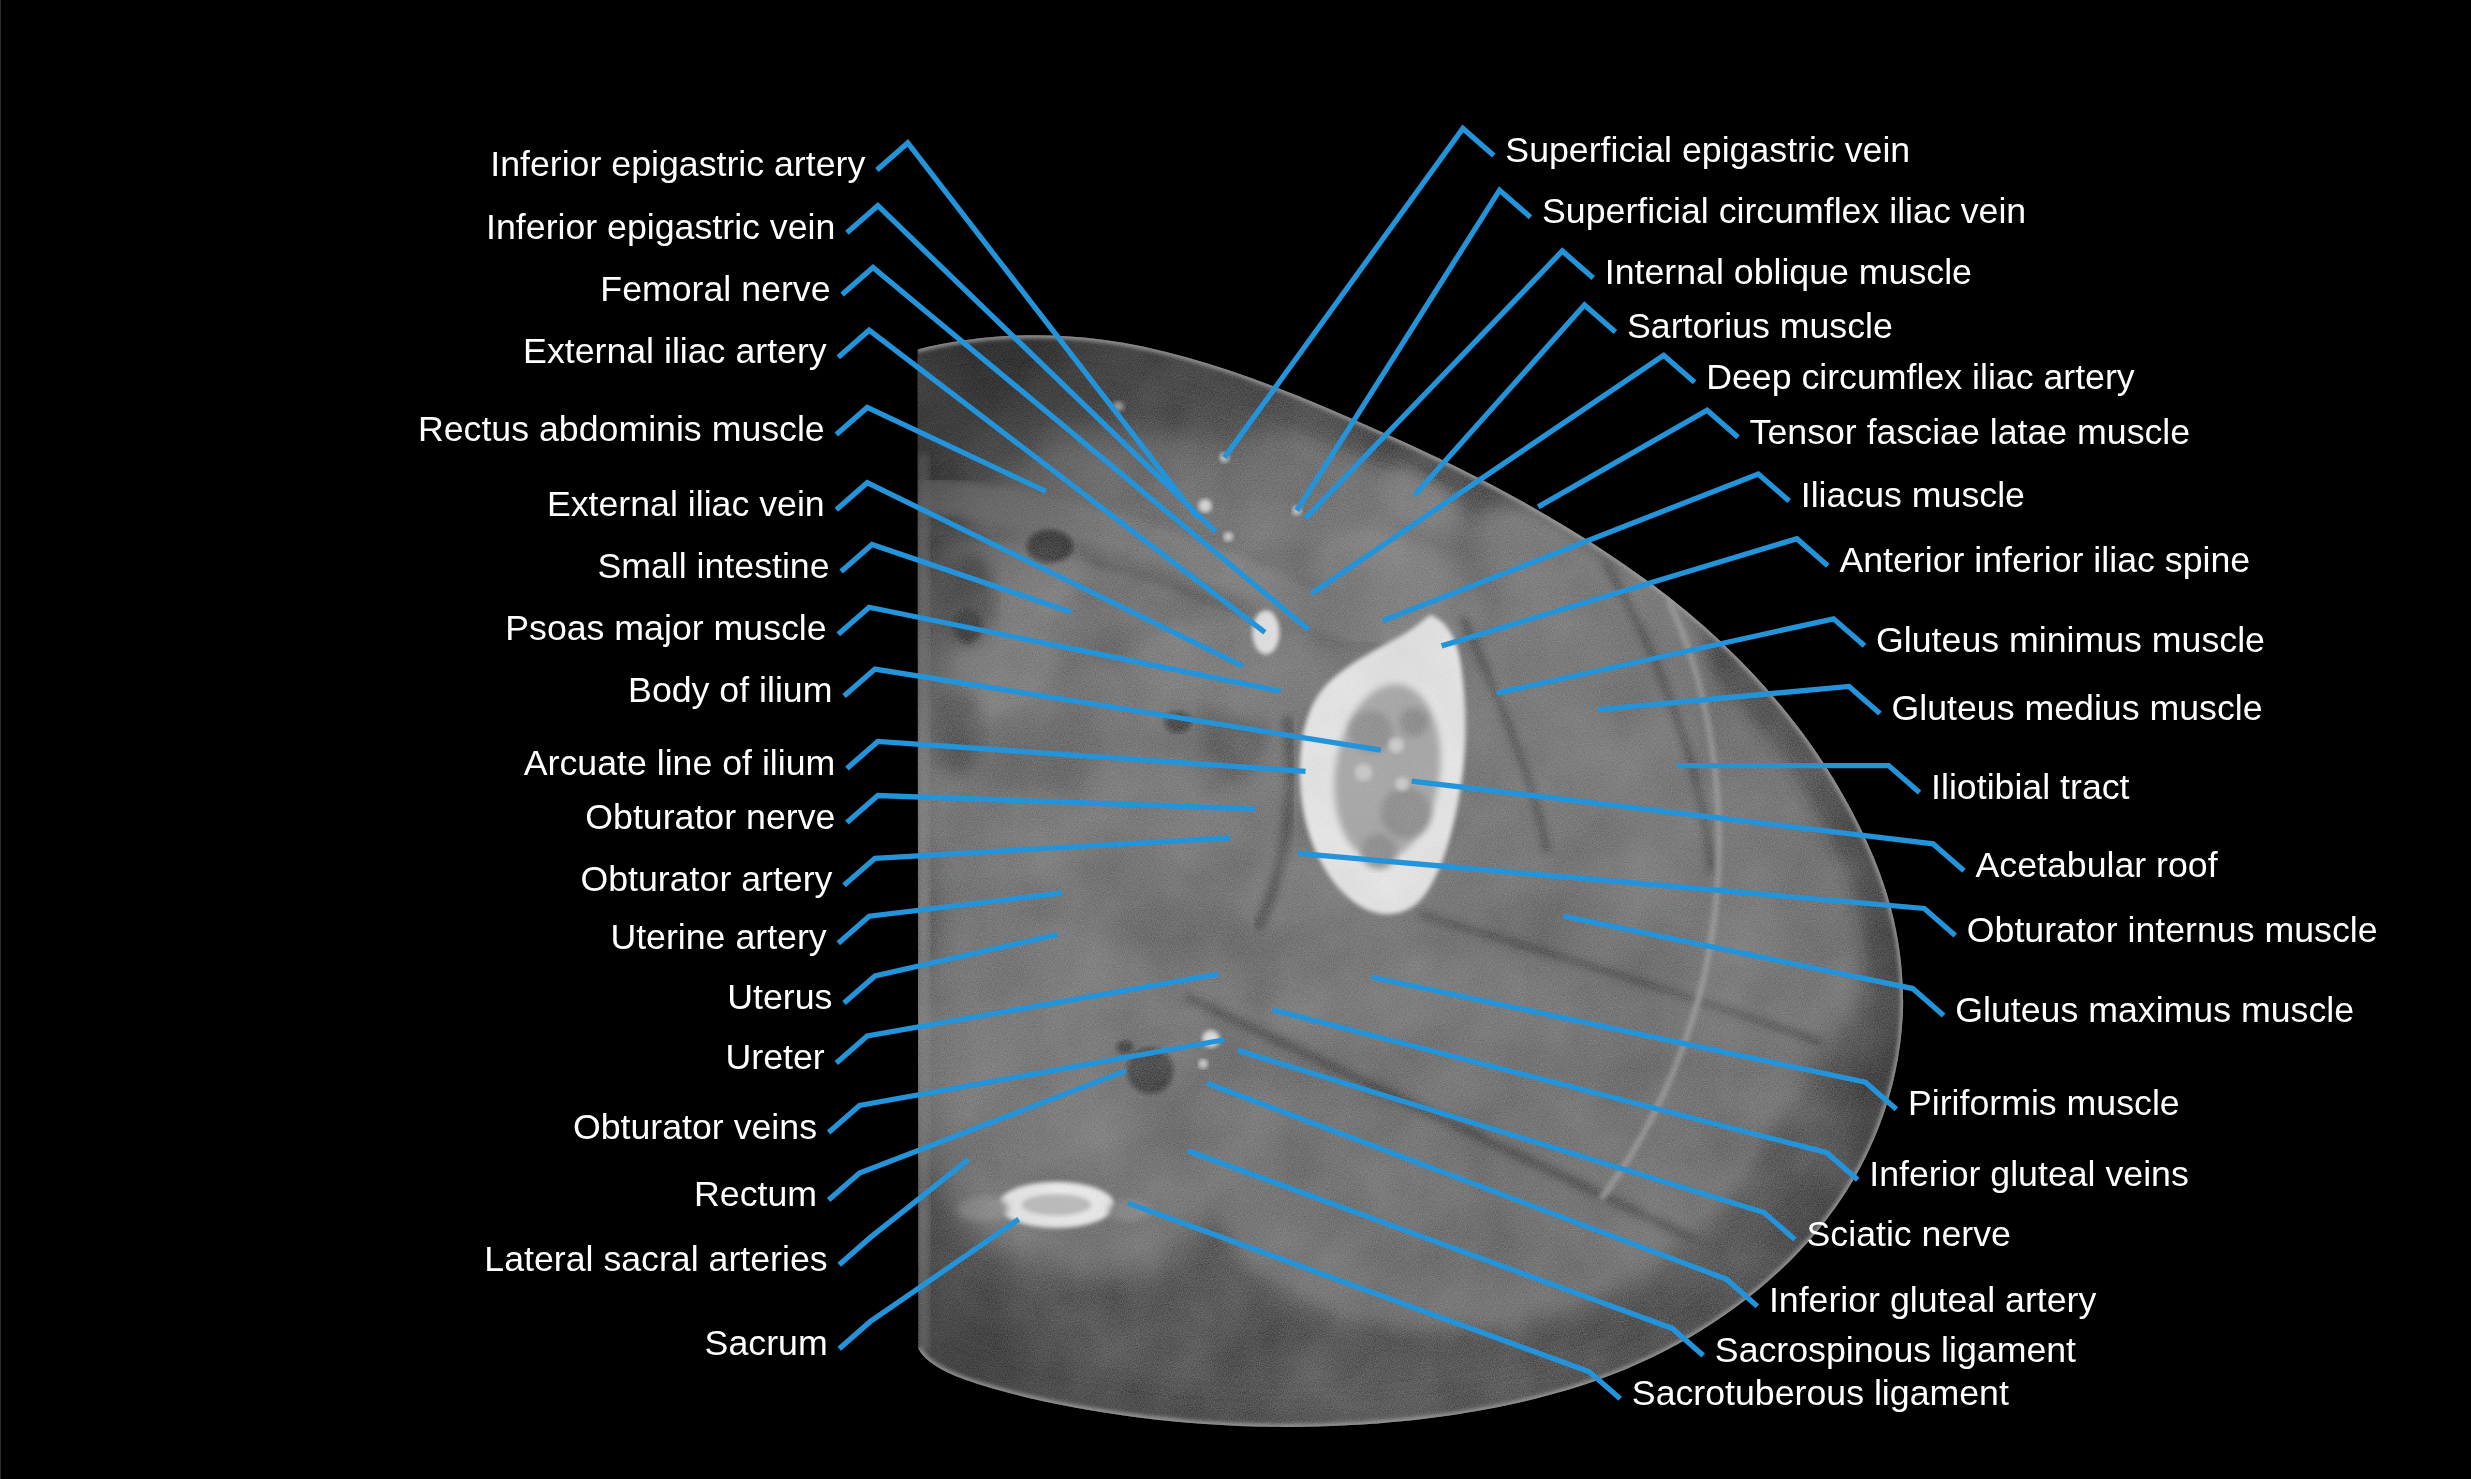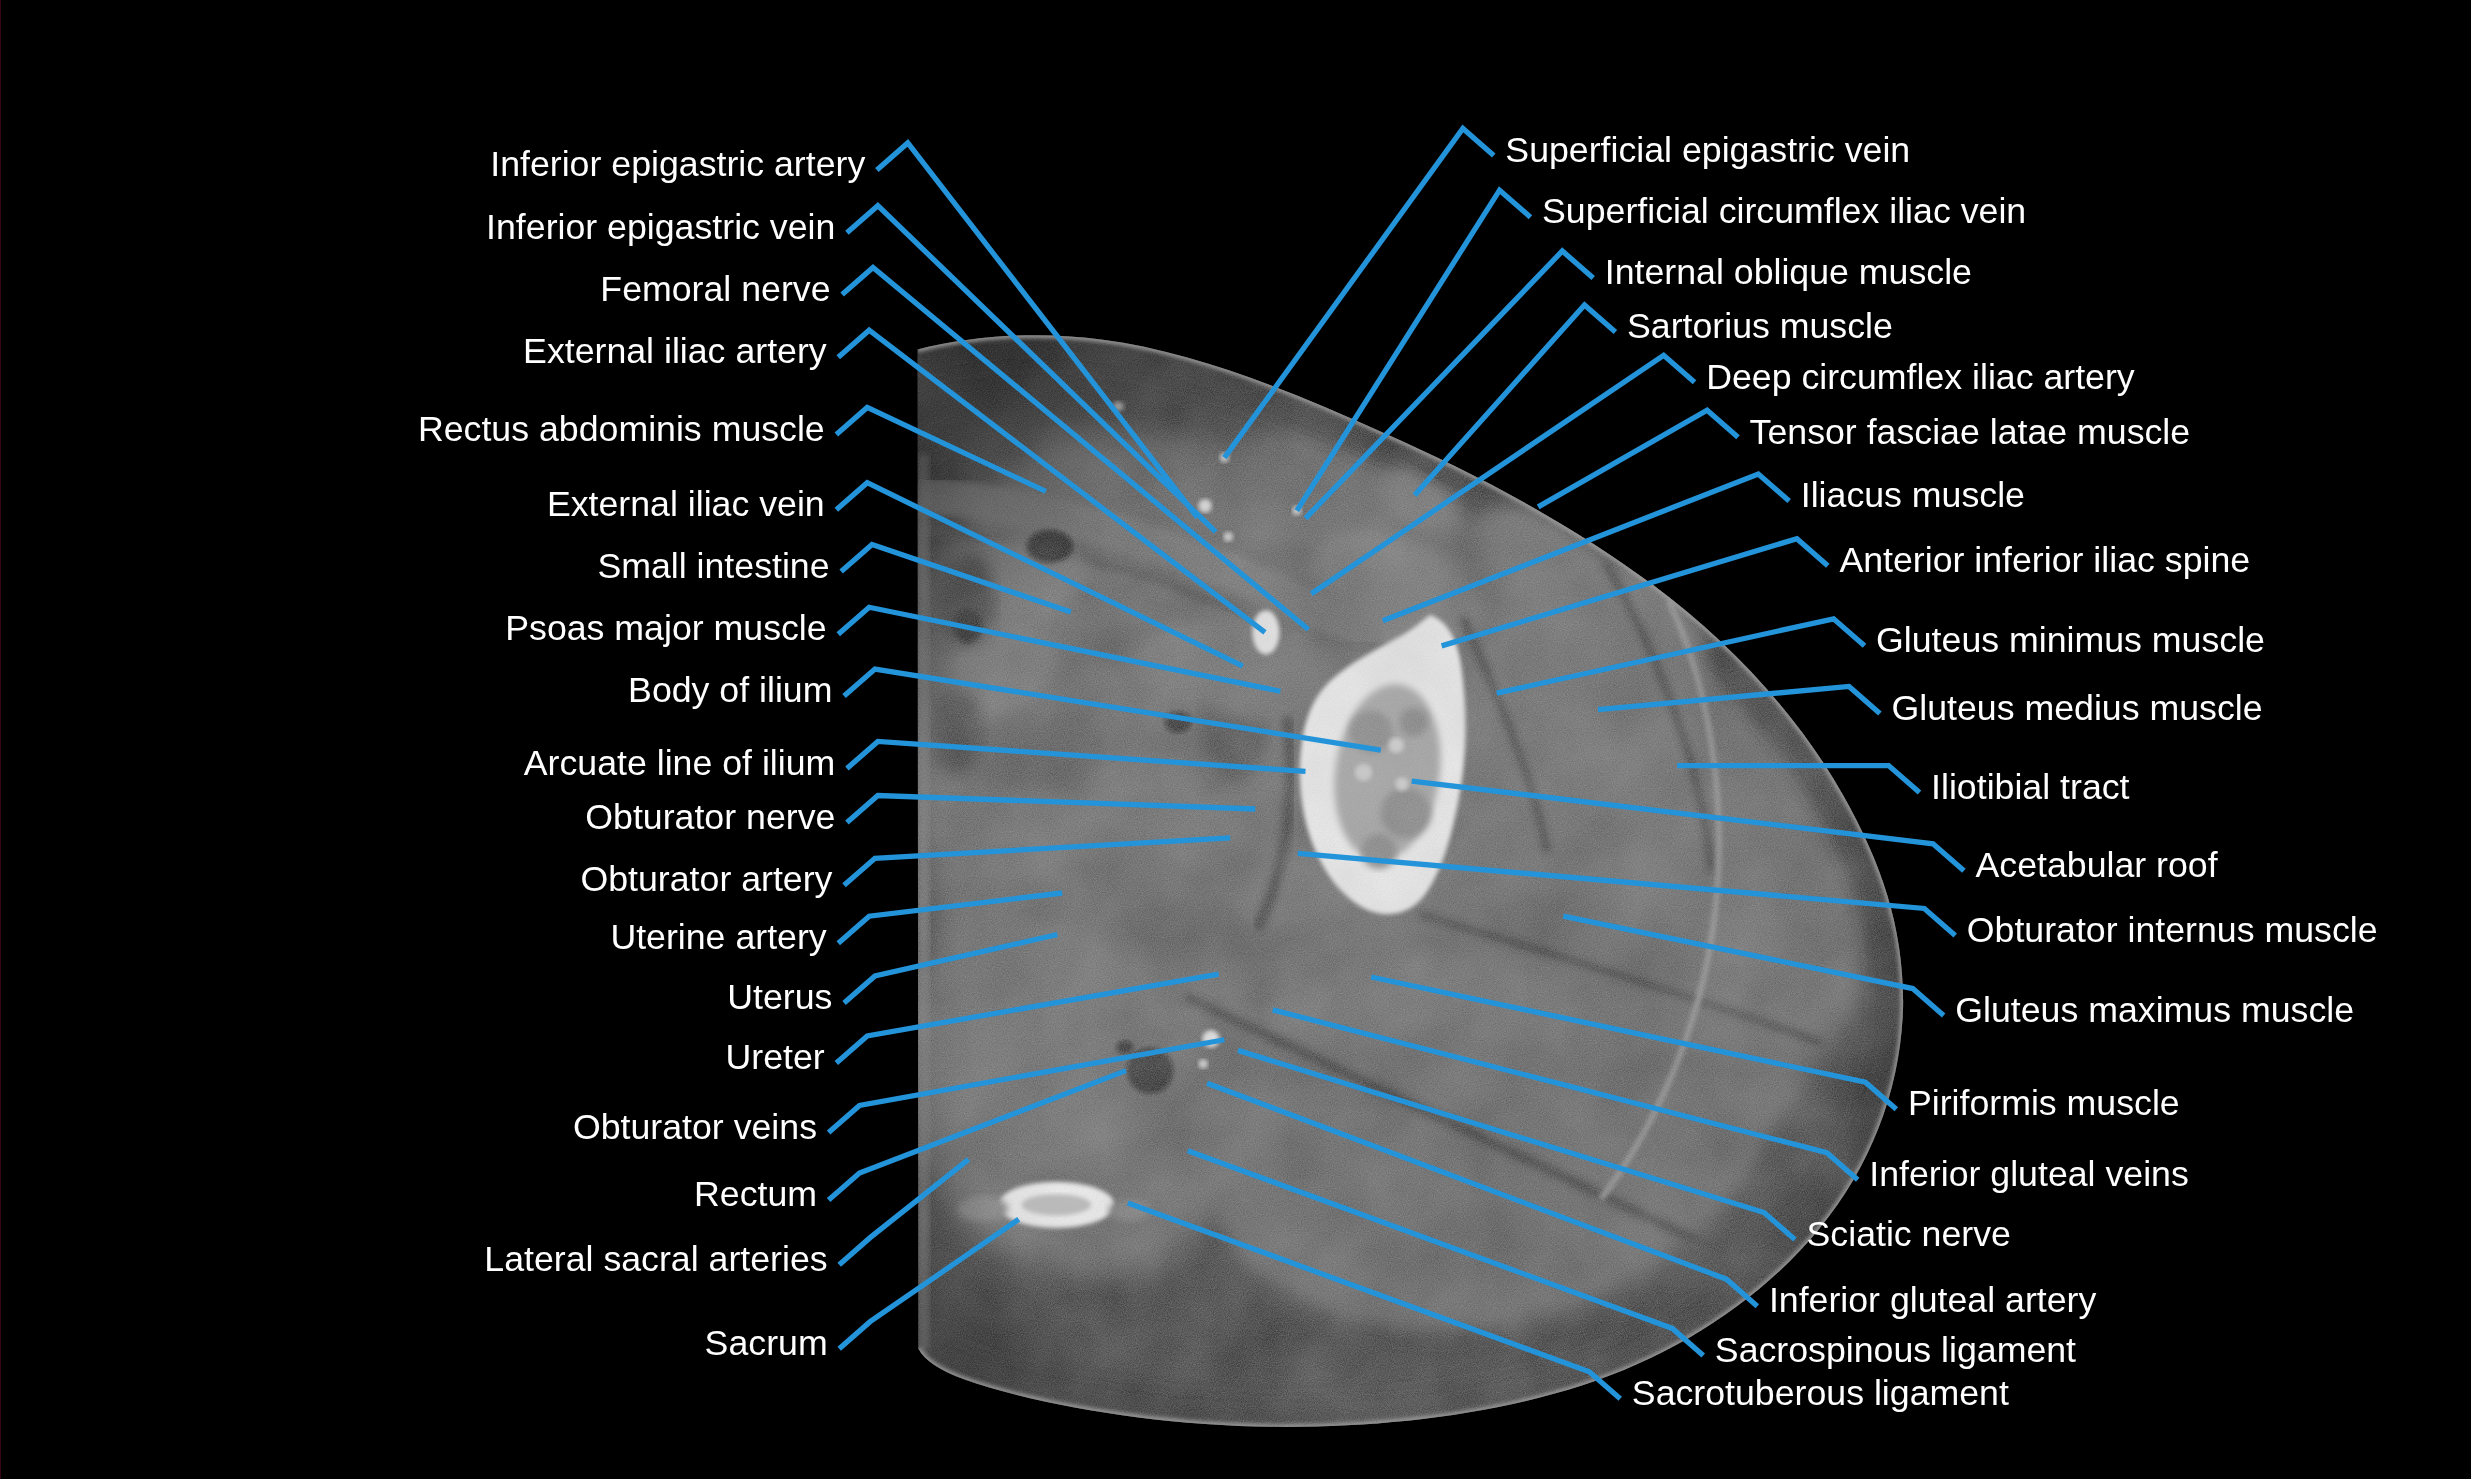--- a/index.html
+++ b/index.html
@@ -1,17 +1,17 @@
 <!DOCTYPE html>
 <html><head>
 <meta charset="utf-8">
 <style>
   html,body{margin:0;padding:0;background:#000;}
   body{width:2472px;height:1479px;overflow:hidden;}
-  .stage{position:relative;width:2472px;height:1479px;background:#be185d;}
+  .stage{position:relative;width:2472px;height:1479px;background:#a3a3a3;}
   svg{display:block;}
   text{font-family:"Liberation Sans","DejaVu Sans",sans-serif;font-weight:500;}
 </style>
 </head>
 <body>
 
 <div class="stage">
 <svg id="fig" viewBox="0 0 2560 1532" width="2472" height="1479" xmlns="http://www.w3.org/2000/svg">
   <defs>
     <clipPath id="bodyClip">

